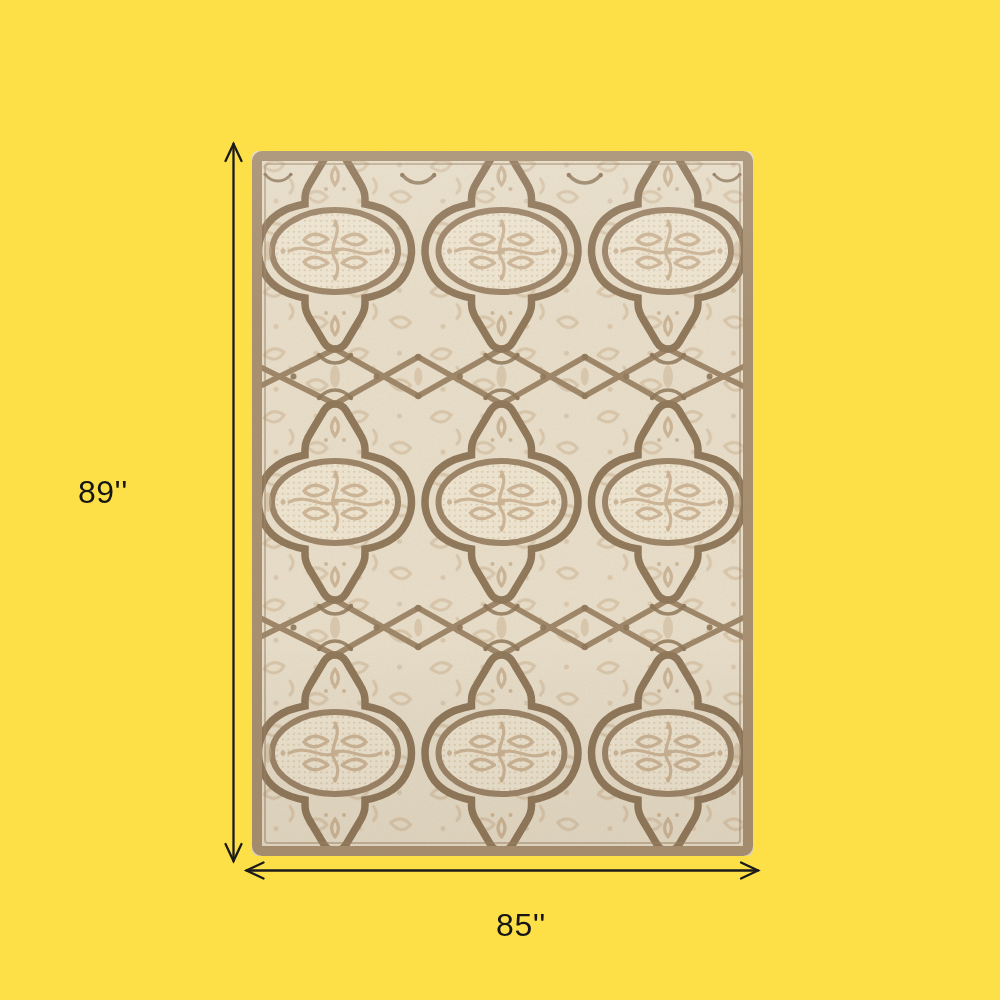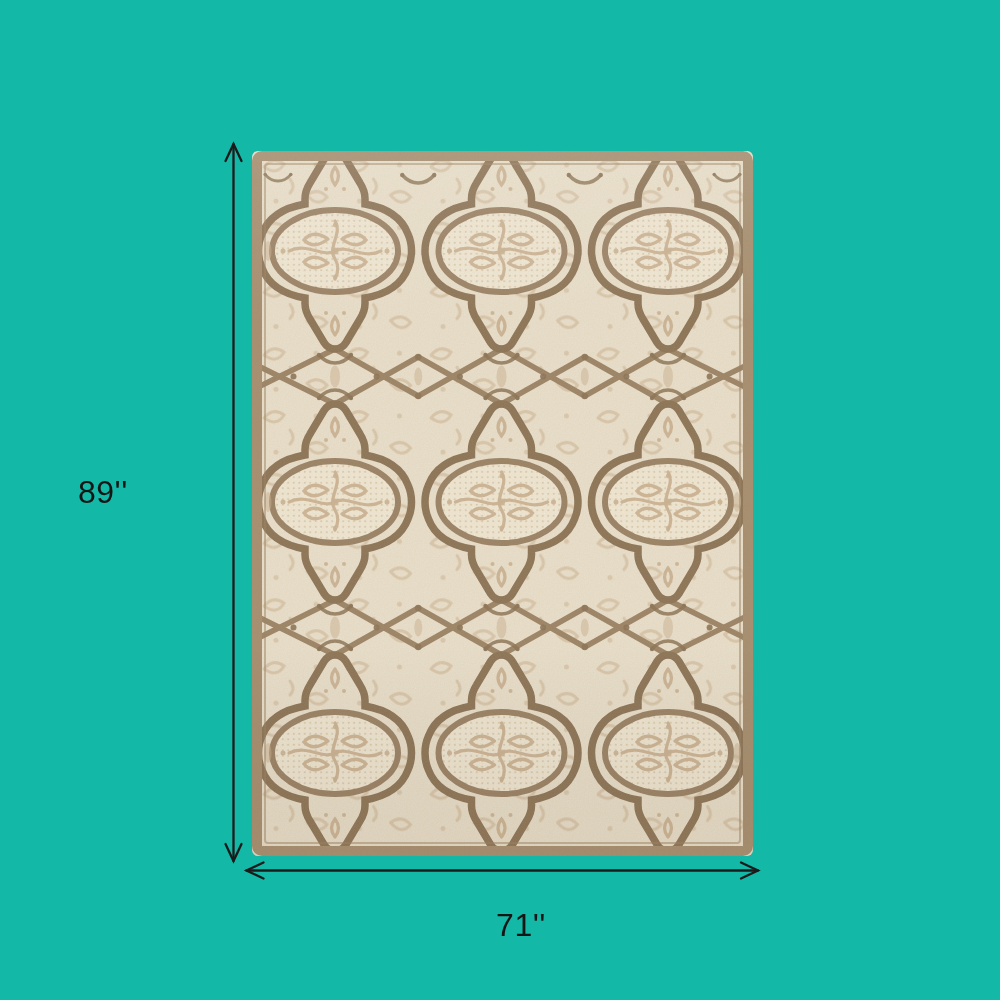--- a/index.html
+++ b/index.html
@@ -1,17 +1,17 @@
 <!DOCTYPE html>
 <html style="--rug-field_cream: #eae0cb; --rug-field_light: #f1e8d4; --rug-pattern_brown: #8c7355; --rug-lattice_brown: #9c8365; --rug-ring_taupe: #9a8164; --rug-ornament_tan: #cbb292; --rug-texture_dot: #d9c7a7; --rug-border_tan: #a68d6e; --arrow-color: #1b1b1b; --label-color: #151515;"><head>
 <meta charset="utf-8">
 <style>
   html,body{margin:0;padding:0;background:#ffffff;}
   .stage{
-    position:relative;width:1000px;height:1000px;background:#14b8a6;overflow:hidden;
+    position:relative;width:1000px;height:1000px;background:#fde047;overflow:hidden;
     font-family:"Liberation Sans",sans-serif;
   }
   .rug{
     position:absolute;left:252px;top:151px;width:501px;height:705px;
   }
   .rug svg{display:block;width:100%;height:100%;}
   .dims{
     position:absolute;left:0;top:0;width:1000px;height:1000px;pointer-events:none;
   }
   .dim-label{
@@ -192,15 +192,15 @@
       <path class="arrow" d="M225.5 844 L233.5 861 L241.5 844"></path>
     </g>
     <g>
       <path class="arrow" d="M246.5 870.5 L758 870.5"></path>
       <path class="arrow" d="M263.5 862.5 L246.5 870.5 L263.5 878.5"></path>
       <path class="arrow" d="M741 862.5 L758 870.5 L741 878.5"></path>
     </g>
   </svg>
 
   <div class="dim-label h">89''</div>
-  <div class="dim-label w">71''</div>
+  <div class="dim-label w">85''</div>
 
 </div>
 
 </body></html>

